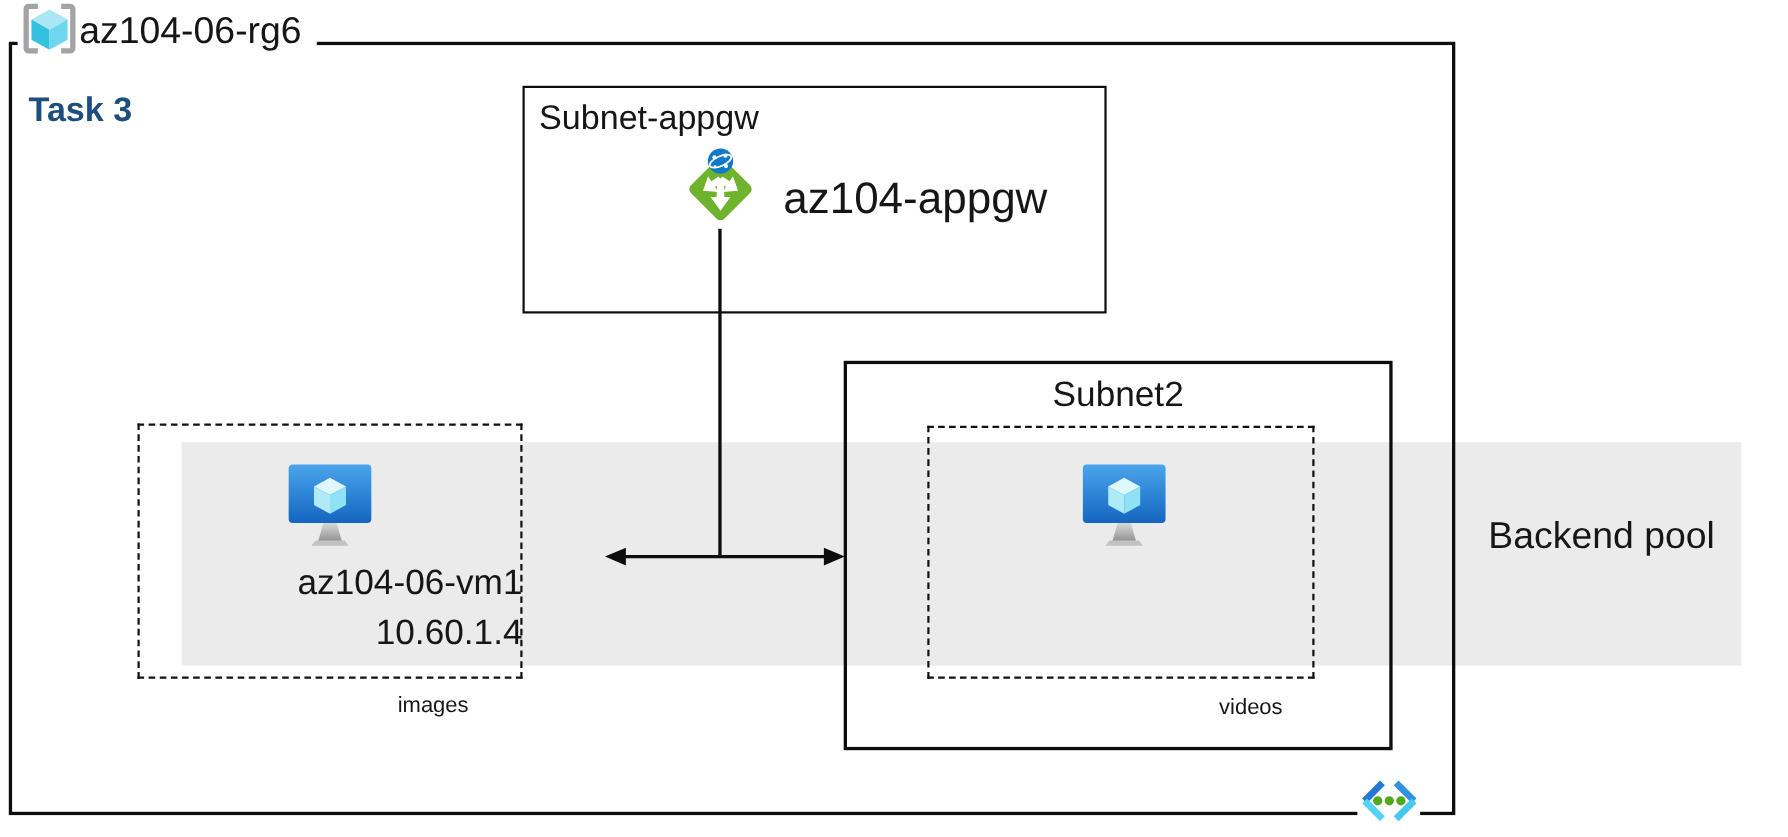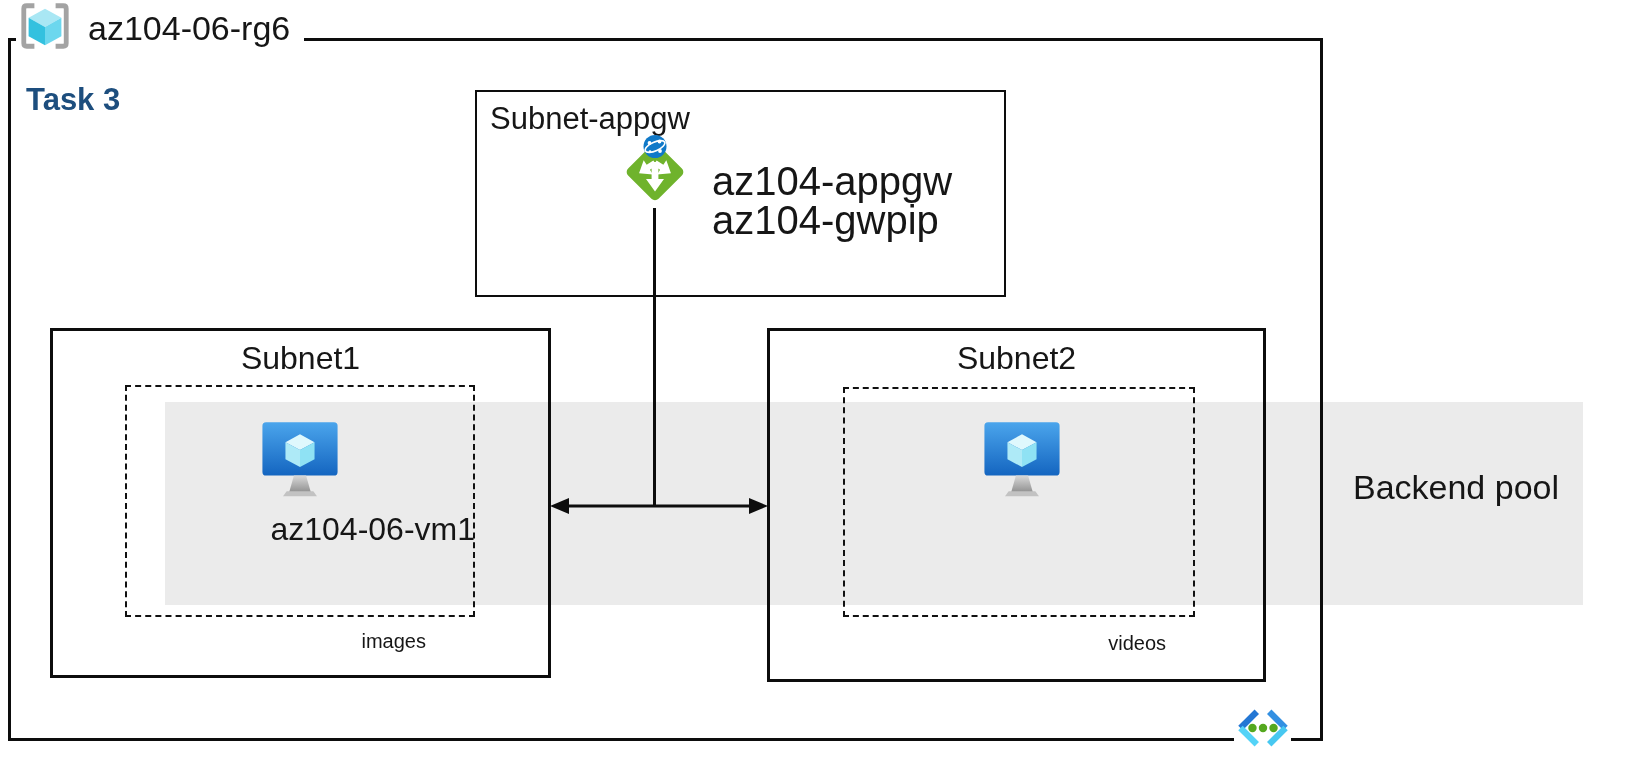--- a/index.html
+++ b/index.html
@@ -34,21 +34,20 @@
     z-index: 1;
   }
 
   
   .rg-header {
     position: absolute;
     left: 16px; top: 0;
     height: 56px;
     display: flex;
     align-items: center;
-    gap: 16px;
     background: #ffffff;
     padding: 0 14px 0 2px;
     z-index: 3;
   }
   .rg-title {
     font-size: 34px;
     color: #161616;
     white-space: nowrap;
   }
 
@@ -57,21 +56,21 @@
     left: 26px; top: 82px;
     font-size: 31px;
     font-weight: bold;
     color: #1d4e7e;
     z-index: 2;
   }
 
   
   .appgw-box {
     position: absolute;
-    left: 475px; top: 90px;
+    left: 475px; top: 78px;
     width: 531px; height: 207px;
     border: 2.5px solid #0d0d0d;
     background: transparent;
     z-index: 1;
   }
   .appgw-title {
     position: absolute;
     left: 13px; top: 9px;
     font-size: 31px;
   }
@@ -217,35 +216,31 @@
       <ellipse cx="36" cy="14.5" rx="10.6" ry="4.4" fill="none" stroke="#ffffff" stroke-width="1.6" transform="rotate(-24 36 14.5)"></ellipse>
       <circle cx="30.5" cy="11" r="1.9" fill="#ffffff"></circle>
       <circle cx="40.5" cy="9.5" r="1.9" fill="#ffffff"></circle>
       <circle cx="41" cy="19" r="1.9" fill="#ffffff"></circle>
       <circle cx="31" cy="19.5" r="1.3" fill="#ffffff"></circle>
     </svg>
   </span>
 
   <div class="appgw-labels">
     <div>az104-appgw</div>
-    <div>az104-gwpip</div>
   </div>
 
   <div class="connector-vertical"></div>
   <span class="connector-arrow">
     <svg width="222" height="26" viewBox="0 0 222 26">
       <line x1="17" y1="13" x2="205" y2="13" stroke="#0d0d0d" stroke-width="3"></line>
       <polygon points="2,13 21,5 21,21" fill="#0d0d0d"></polygon>
       <polygon points="220,13 201,5 201,21" fill="#0d0d0d"></polygon>
     </svg>
   </span>
 
-  <div class="subnet-box subnet1-box">
-    <div class="subnet-title">Subnet1</div>
-  </div>
   <div class="dashed-zone zone1"></div>
 
   <span class="vm-icon vm1-icon">
     <svg width="78" height="80" viewBox="0 0 64 66">
       <defs>
         <linearGradient id="vmg1" x1="0" y1="0" x2="0" y2="1">
           <stop offset="0" stop-color="#4ba5ec"></stop>
             <stop offset="1" stop-color="#1465c0"></stop>
         </linearGradient>
         <linearGradient id="stg1" x1="0" y1="0" x2="0" y2="1">
@@ -256,20 +251,21 @@
       <rect x="1" y="1" width="62" height="44" rx="3" fill="url(#vmg1)"></rect>
       <polygon points="32,11 44,17.5 32,24 20,17.5" fill="#dff8fd"></polygon>
       <polygon points="20,17.5 32,24 32,38 20,31.5" fill="#aeeaf7"></polygon>
       <polygon points="44,17.5 32,24 32,38 44,31.5" fill="#8fe2f4"></polygon>
       <polygon points="27,45 37,45 41,59 23,59" fill="url(#stg1)"></polygon>
       <polygon points="18,62 46,62 43,58 21,58" fill="#c2c2c2"></polygon>
     </svg>
   </span>
   <div class="vm-labels vm1-labels">
     <div>az104-06-vm1</div>
+    <div>10.60.1.4</div>
   </div>
   <div class="content-label label1">images</div>
 
   <div class="subnet-box subnet2-box">
     <div class="subnet-title">Subnet2</div>
   </div>
   <div class="dashed-zone zone2"></div>
 
   <span class="vm-icon vm2-icon">
     <svg width="78" height="80" viewBox="0 0 64 66">

